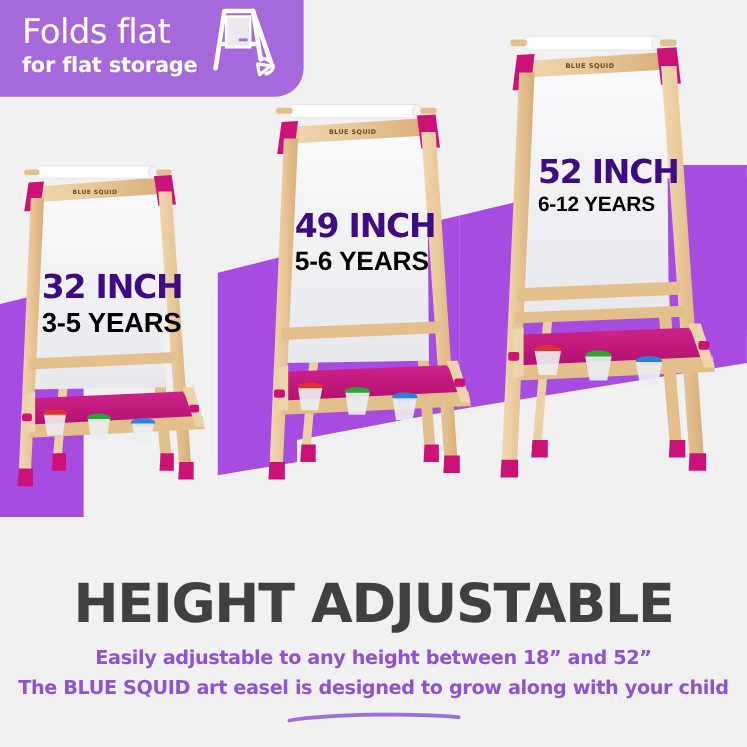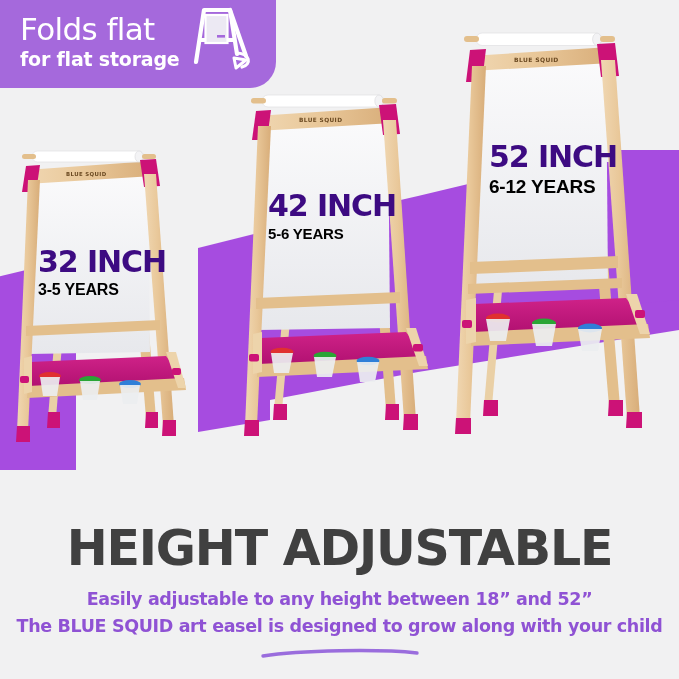--- a/index.html
+++ b/index.html
@@ -48,24 +48,24 @@
     font-weight:bold; color:#3d0b82;
     letter-spacing:-1.1px; line-height:1;
   }
   .cap .years {
     font-family:Liberation Sans, sans-serif;
     font-weight:bold; color:#000000;
     letter-spacing:-0.2px; margin-top:5px; line-height:1;
   }
   #cap1 { left:38px; top:247px; }
   #cap1 .inch { font-size:30px; }
-  #cap1 .years { font-size:16px; }
+  #cap1 .years { font-size:25px; }
   #cap2 { left:268px; top:191px; }
   #cap2 .inch { font-size:30px; }
-  #cap2 .years { font-size:15px; }
+  #cap2 .years { font-size:24px; }
   #cap3 { left:489px; top:142px; }
   #cap3 .inch { font-size:30px; }
   #cap3 .years { font-size:19px; }
 
   
   .bottom { position:absolute; left:0; right:0; top:524px; z-index:35; text-align:center; }
   .headline {
     font-family:"DejaVu Sans", sans-serif;
     font-weight:bold; font-size:49px;
     color:#404040; letter-spacing:-1.2px; line-height:1;
@@ -358,21 +358,21 @@
       <polygon points="22,240 170,234 170,246 22,252" fill="#e3bf8c"></polygon>
       <polygon points="20,262 174,256 174,266 20,272" fill="#e3bf8c"></polygon>
     </svg>
   </div>
 
   <div class="cap" id="cap1">
     <div class="inch">32 INCH</div>
     <div class="years">3-5 YEARS</div>
   </div>
   <div class="cap" id="cap2">
-    <div class="inch">42 INCH</div>
+    <div class="inch">49 INCH</div>
     <div class="years">5-6 YEARS</div>
   </div>
   <div class="cap" id="cap3">
     <div class="inch">52 INCH</div>
     <div class="years">6-12 YEARS</div>
   </div>
 
   <div class="bottom">
     <div class="headline">HEIGHT ADJUSTABLE</div>
     <div class="sub">

